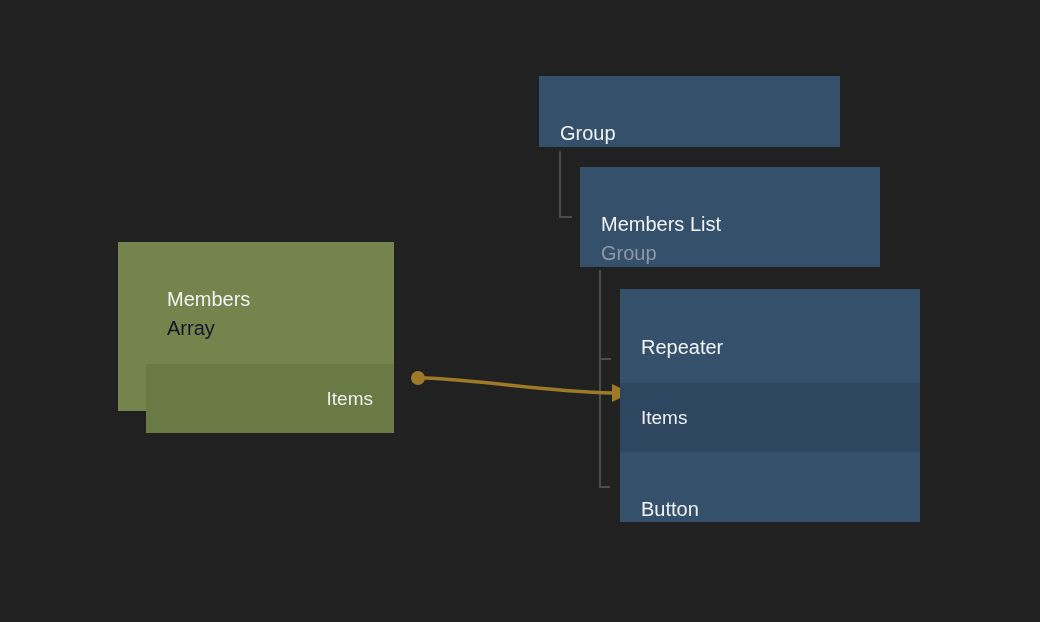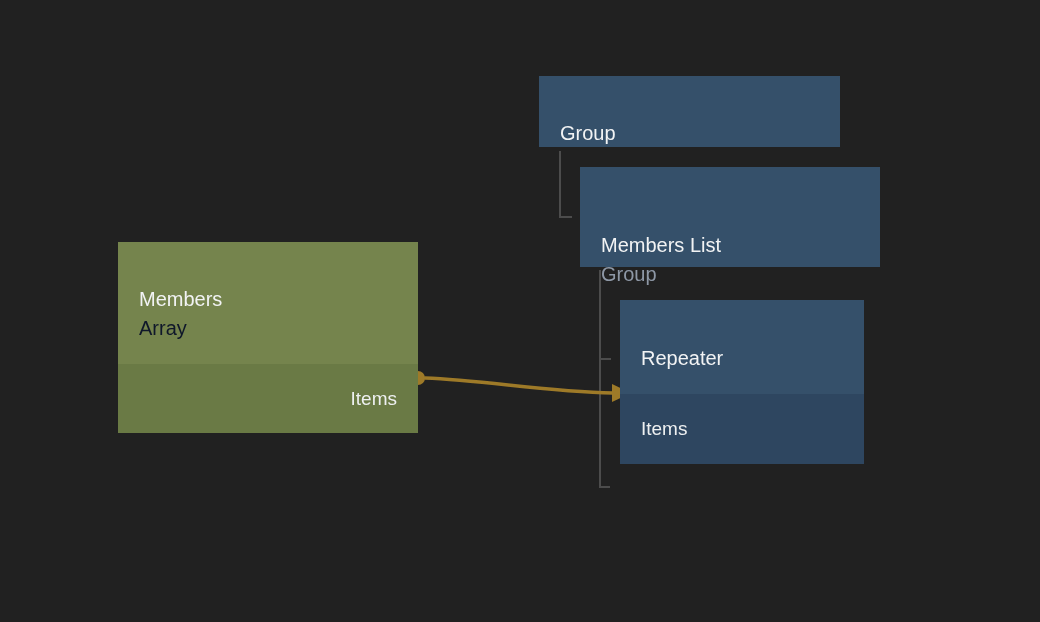--- a/index.html
+++ b/index.html
@@ -57,30 +57,30 @@
   .subtitle-blue { color: #8e98a6; }
   
   .node-green  { background: #75844d; }
   .row-green   { background: #6a7a45; }
   .subtitle-green { color: #0f172a; }
 
   #node-group        { left: 539px; top: 76px;  width: 301px; height: 71px; }
   #node-group .header { height: 71px; }
 
   #node-members-list { left: 580px; top: 167px; width: 300px; height: 100px; }
-  #node-members-list .header { height: 100px; justify-content: flex-end; }
+  #node-members-list .header { height: 100px; }
 
-  #node-repeater     { left: 620px; top: 300px; width: 244px; height: 142px; }
+  #node-repeater     { left: 620px; top: 289px; width: 300px; height: 142px; }
   #node-repeater .header { height: 72px; }
   #node-repeater .port-row { height: 70px; }
 
   #node-button       { left: 620px; top: 452px; width: 300px; height: 70px; }
   #node-button .header { height: 70px; }
 
-  #node-members      { left: 118px; top: 242px; width: 300px; height: 169px; }
+  #node-members      { left: 118px; top: 242px; width: 276px; height: 169px; padding-left: 28px; }
   #node-members .header { height: 100px; }
   #node-members .port-row { height: 69px; justify-content: flex-end; }
 </style>
 </head>
 <body>
 
 <div class="canvas">
 
   <svg class="wires" viewBox="0 0 1040 622">
 
@@ -108,20 +108,25 @@
 
   <div class="node node-blue" id="node-repeater">
     <div class="header">
       <span class="title">Repeater</span>
     </div>
     <div class="port-row row-blue">
       <span class="port-label">Items</span>
     </div>
   </div>
 
+  <div class="node node-blue" id="node-button">
+    <div class="header">
+      <span class="title">Button</span>
+    </div>
+  </div>
 
   <div class="node node-green" id="node-members">
     <div class="header">
       <span class="title">Members</span>
       <span class="subtitle subtitle-green">Array</span>
     </div>
     <div class="port-row row-green">
       <span class="port-label">Items</span>
     </div>
   </div>

